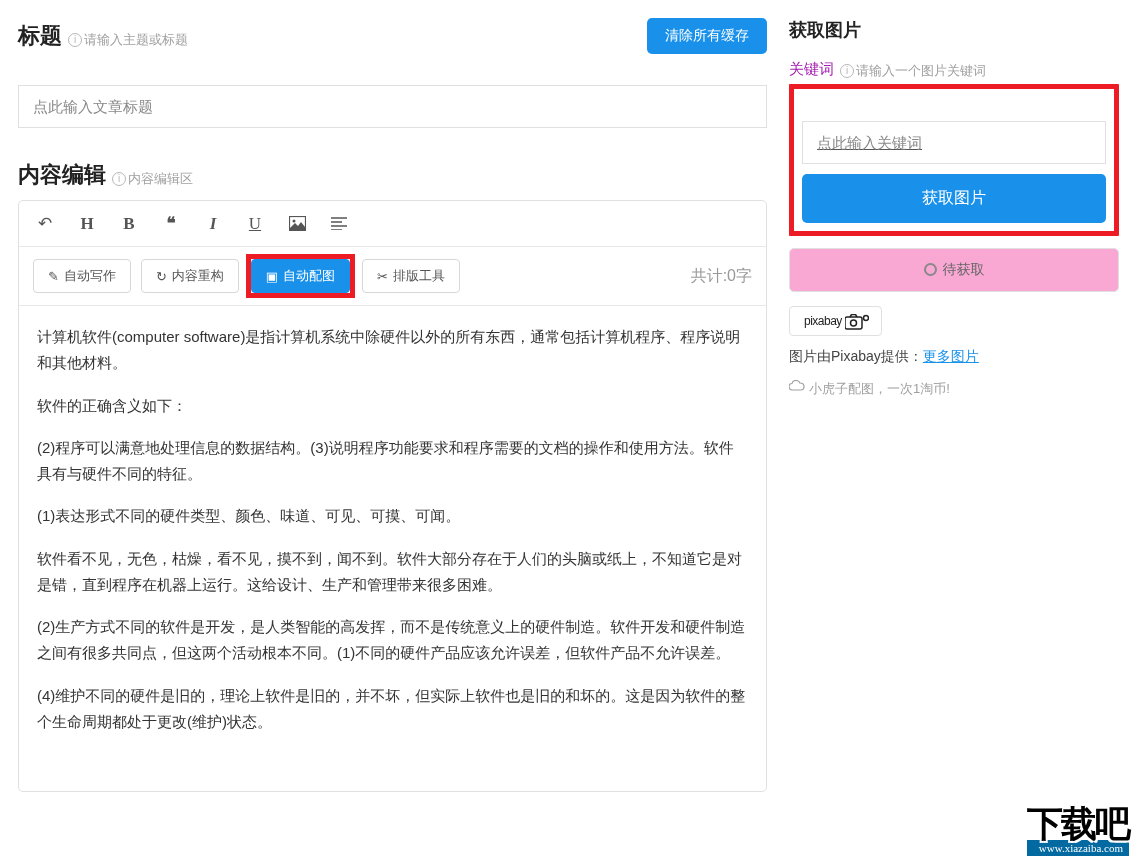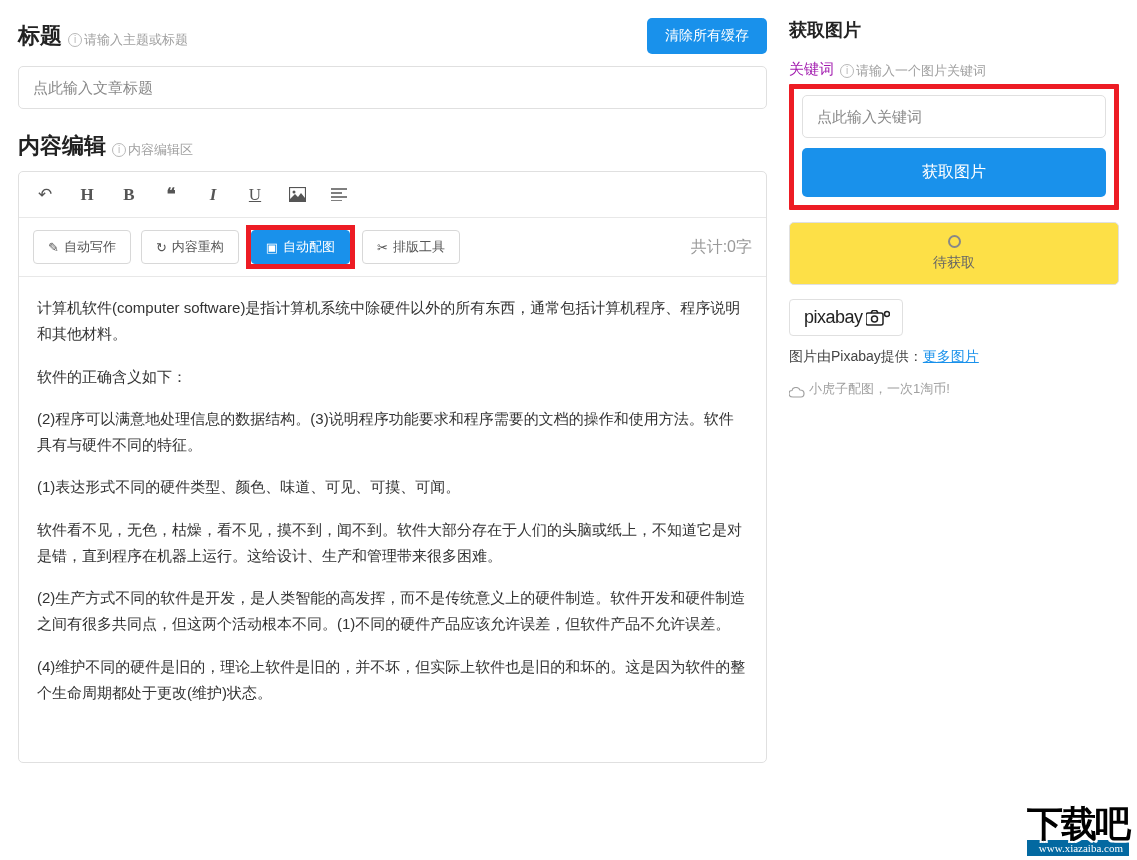--- a/index.html
+++ b/index.html
@@ -1,62 +1,62 @@
 <!DOCTYPE html>
 <html><head>
 <meta charset="utf-8">
 <style>
 * { box-sizing: border-box; margin: 0; padding: 0; }
 body { font-family: "Microsoft YaHei", -apple-system, sans-serif; background: #fff; font-size: 14px; color: #333; }
 .container { display: flex; width: 1137px; height: 860px; }
 .main { flex: 1; padding: 18px 22px 0 18px; }
 .sidebar { width: 348px; padding: 18px 18px 0 0; }
 
-.section-header { display: flex; align-items: center; justify-content: space-between; margin-bottom: 12px; }
+.section-header { display: flex; align-items: center; justify-content: space-between; margin-bottom: 5px; }
 .section-title-wrap { display: flex; align-items: baseline; gap: 6px; }
 .section-title { font-size: 22px; font-weight: 700; color: #222; }
 .hint { font-size: 13px; color: #a0a0a0; display: inline-flex; align-items: center; gap: 2px; }
 .hint-icon { display: inline-flex; width: 14px; height: 14px; border: 1px solid #b8b8b8; border-radius: 50%; align-items: center; justify-content: center; font-size: 10px; color: #b8b8b8; }
 
 .btn-primary { background: #1991eb; color: #fff; border: none; padding: 9px 18px; border-radius: 5px; font-size: 14px; cursor: pointer; }
 .btn-primary-lg { background: #1991eb; color: #fff; border: none; width: 100%; padding: 14px 0; border-radius: 5px; font-size: 16px; cursor: pointer; }
 
-.text-input { width: 100%; border: 1px solid #e0e0e0; border-radius: 5px; padding: 12px 14px; font-size: 15px; color: #555; }
+.text-input { width: 100%; border: 1px solid #e0e0e0; border-radius: 0; padding: 12px 14px; font-size: 15px; color: #555; margin-top: 26px; }
 .text-input::placeholder { color: #888; }
 
-.section-header2 { display: flex; align-items: baseline; gap: 6px; margin-top: 22px; margin-bottom: 10px; }
+.section-header2 { display: flex; align-items: baseline; gap: 6px; margin-top: 32px; margin-bottom: 10px; }
 
 .editor-box { border: 1px solid #e0e0e0; border-radius: 5px; }
 .toolbar-row1 { display: flex; gap: 22px; padding: 12px 16px; border-bottom: 1px solid #e8e8e8; align-items: center; }
 .tb-icon { color: #555; font-size: 17px; cursor: pointer; display: inline-flex; width: 20px; justify-content: center; }
 .toolbar-row2 { display: flex; align-items: center; padding: 10px 14px; border-bottom: 1px solid #e8e8e8; gap: 10px; }
 .btn-tool { border: 1px solid #d8d8d8; background: #fff; color: #555; padding: 7px 14px; border-radius: 4px; font-size: 13px; cursor: pointer; display: inline-flex; align-items: center; gap: 5px; }
 .btn-tool.active { background: #1991eb; border-color: #1991eb; color: #fff; }
 .btn-tool .ico { font-size: 13px; }
 .word-count { margin-left: auto; color: #999; font-size: 16px; }
 
 .editor-content { padding: 18px 18px 40px 18px; font-size: 15px; line-height: 1.75; color: #333; }
 .editor-content p { margin-bottom: 16px; }
 
 .highlight-box { outline: 5px solid #ed1c24; outline-offset: -2px; padding: 2px; }
 .highlight-box-red { border: 5px solid #ed1c24; border-radius: 1px; }
 
 .side-block { margin-bottom: 14px; }
 .side-title { font-size: 18px; font-weight: 700; color: #222; margin-bottom: 18px; }
 .keyword-wrap { padding: 6px 8px 8px 8px; }
-.status-btn { width: 100%; border: 1px solid #e0e0e0; background: #fde047; padding: 12px 8px; border-radius: 5px; color: #666; font-size: 14px; display: flex; align-items: center; justify-content: center; gap: 6px; margin-top: 12px; cursor: default; flex-direction: column; }
+.status-btn { width: 100%; border: 1px solid #e0e0e0; background: #f9a8d4; padding: 12px 8px; border-radius: 5px; color: #666; font-size: 14px; display: flex; align-items: center; justify-content: center; gap: 6px; margin-top: 12px; cursor: default; }
 .status-circle { width: 13px; height: 13px; border: 2px solid #888; border-radius: 50%; display: inline-block; }
 
-.pixabay-badge { border: 1px solid #e0e0e0; border-radius: 4px; padding: 7px 14px; display: inline-flex; align-items: center; gap: 3px; font-family: "Trebuchet MS", sans-serif; font-size: 18px; color: #222; margin-top: 14px; letter-spacing: -0.5px; }
+.pixabay-badge { border: 1px solid #e0e0e0; border-radius: 4px; padding: 7px 14px; display: inline-flex; align-items: center; gap: 3px; font-family: "Trebuchet MS", sans-serif; font-size: 12px; color: #222; margin-top: 14px; letter-spacing: -0.5px; }
 .cam-icon { width: 22px; height: 14px; display: inline-block; }
 
 .provider-line { margin-top: 12px; font-size: 14px; color: #444; }
 .provider-line a { color: #1991eb; text-decoration: underline; }
 
-.tip-line { margin-top: 14px; font-size: 13px; color: #a0a0a0; display: flex; align-items: flex-end; gap: 4px; }
+.tip-line { margin-top: 14px; font-size: 13px; color: #a0a0a0; display: flex; align-items: flex-start; gap: 4px; }
 .cloud-ico { display: inline-flex; }
 
 .watermark { position: absolute; right: 8px; bottom: 4px; text-align: right; }
 .watermark-big { font-size: 36px; font-weight: 900; color: #000; letter-spacing: -2px; font-family: "SimHei", sans-serif; text-shadow: 2px 2px 0 #fff, -2px -2px 0 #fff, 2px -2px 0 #fff, -2px 2px 0 #fff; line-height: 0.92; }
 .watermark-url { background: #0369a1; color: #fff; font-size: 11px; padding: 2px 6px; font-family: Liberation Serif, serif; text-align: right; }
 </style>
 </head>
 <body>
 
 <div class="container">
@@ -147,21 +147,21 @@
 
       <div style="display:flex;align-items:baseline;gap:6px;margin-bottom:4px;">
         <span style="font-size:15px;font-weight:400;color:#a21caf">关键词</span>
         <span class="hint">
           <span class="hint-icon">i</span>
           <span>请输入一个图片关键词</span>
         </span>
       </div>
 
       <div class="highlight-box-red keyword-wrap">
-        <input type="text" class="text-input" style="margin-bottom: 10px;" placeholder="点此输入关键词">
+        <input type="text" class="text-input" style="margin-bottom: 10px; text-decoration: underline;" placeholder="点此输入关键词">
         <button class="btn-primary-lg">获取图片</button>
       </div>
 
       <div class="status-btn">
         <span class="status-circle"></span>
         <span>待获取</span>
       </div>
 
       <div class="pixabay-badge">
         <span>pixabay</span>

